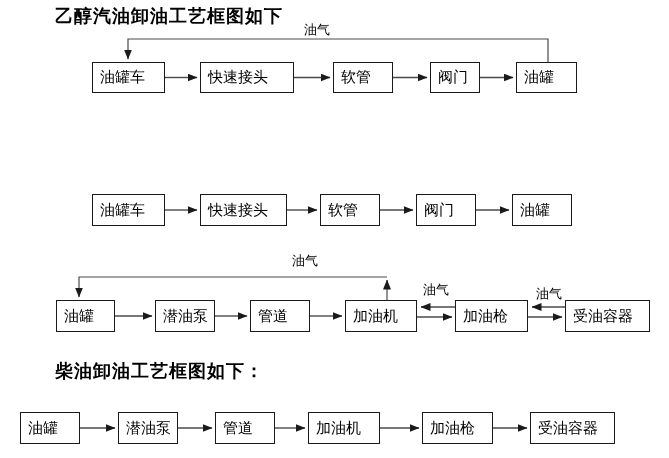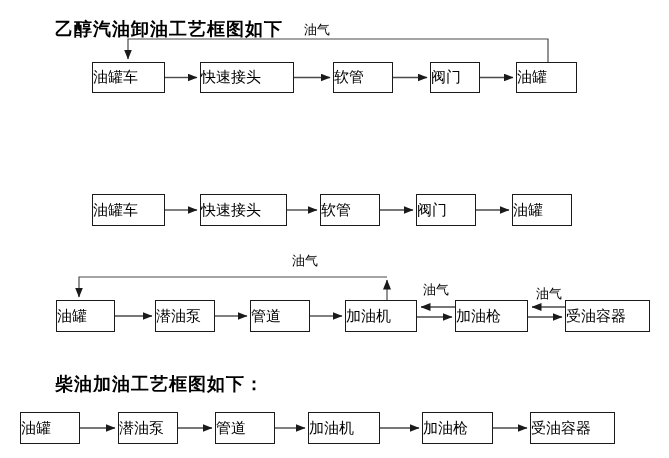--- a/index.html
+++ b/index.html
@@ -3,28 +3,28 @@
 <meta charset="utf-8">
 <style>
   html,body{margin:0;padding:0;background:#ffffff;}
   .page{
     position:relative;width:669px;height:458px;background:#ffffff;overflow:hidden;
     font-family:"DejaVu Sans","Liberation Sans",sans-serif;color:#000;
   }
   .wires{position:absolute;left:0;top:0;}
   .title{
     position:absolute;font-size:18px;font-weight:bold;letter-spacing:1px;
-    white-space:nowrap;color:#000;margin-top:13px;
+    white-space:nowrap;color:#000;
   }
   .vapor{
     position:absolute;font-size:13px;white-space:nowrap;color:#000;
   }
   .box{
     position:absolute;box-sizing:border-box;border:1.5px solid #1a1a1a;background:#fff;
-    font-size:15px;display:flex;align-items:center;white-space:nowrap;
+    font-size:15px;display:flex;align-items:center;padding-left:7px;white-space:nowrap;
   }
   svg line,svg path.fb{stroke:#4a4a4a;}
 </style>
 </head>
 <body>
 
 <div class="page">
 
   <svg class="wires" width="669" height="458" viewBox="0 0 669 458">
     <defs>
@@ -86,21 +86,21 @@
   <div class="vapor" style="left:292px;top:252px">油气</div>
   <div class="vapor" style="left:423px;top:281px">油气</div>
   <div class="vapor" style="left:536px;top:285px">油气</div>
   <div class="box" style="left:56px;top:300px;width:59px;height:32px">油罐</div>
   <div class="box" style="left:155px;top:300px;width:60px;height:32px">潜油泵</div>
   <div class="box" style="left:250px;top:300px;width:60px;height:32px">管道</div>
   <div class="box" style="left:345px;top:300px;width:72px;height:32px">加油机</div>
   <div class="box" style="left:455px;top:300px;width:73px;height:32px">加油枪</div>
   <div class="box" style="left:565px;top:300px;width:85px;height:32px">受油容器</div>
 
-  <div class="title" style="left:55px;top:359px">柴油加油工艺框图如下：</div>
+  <div class="title" style="left:55px;top:359px">柴油卸油工艺框图如下：</div>
   <div class="box" style="left:20px;top:412px;width:60px;height:32px">油罐</div>
   <div class="box" style="left:118px;top:412px;width:60px;height:32px">潜油泵</div>
   <div class="box" style="left:215px;top:412px;width:60px;height:32px">管道</div>
   <div class="box" style="left:308px;top:412px;width:72px;height:32px">加油机</div>
   <div class="box" style="left:422px;top:412px;width:71px;height:32px">加油枪</div>
   <div class="box" style="left:530px;top:412px;width:85px;height:32px">受油容器</div>
 
 </div>
 
 </body></html>

